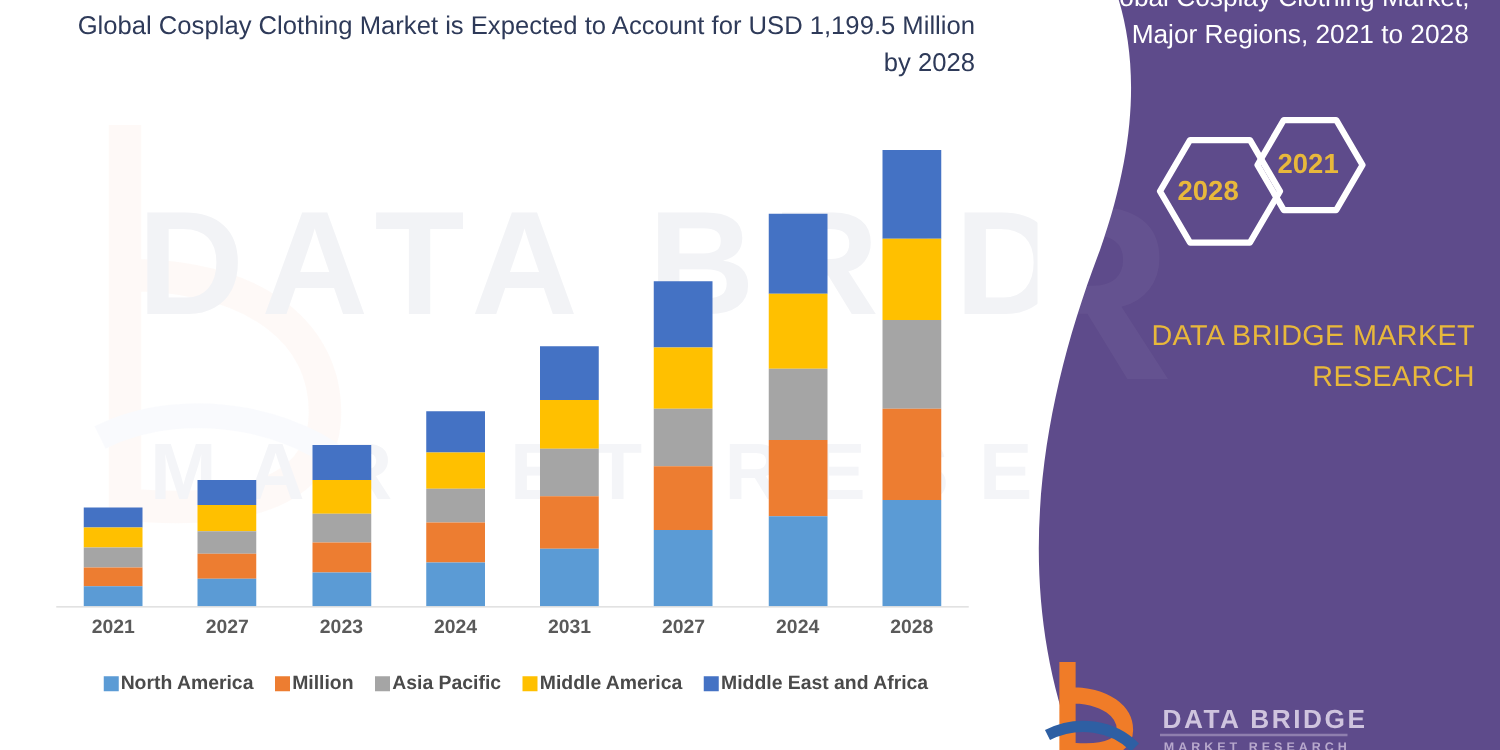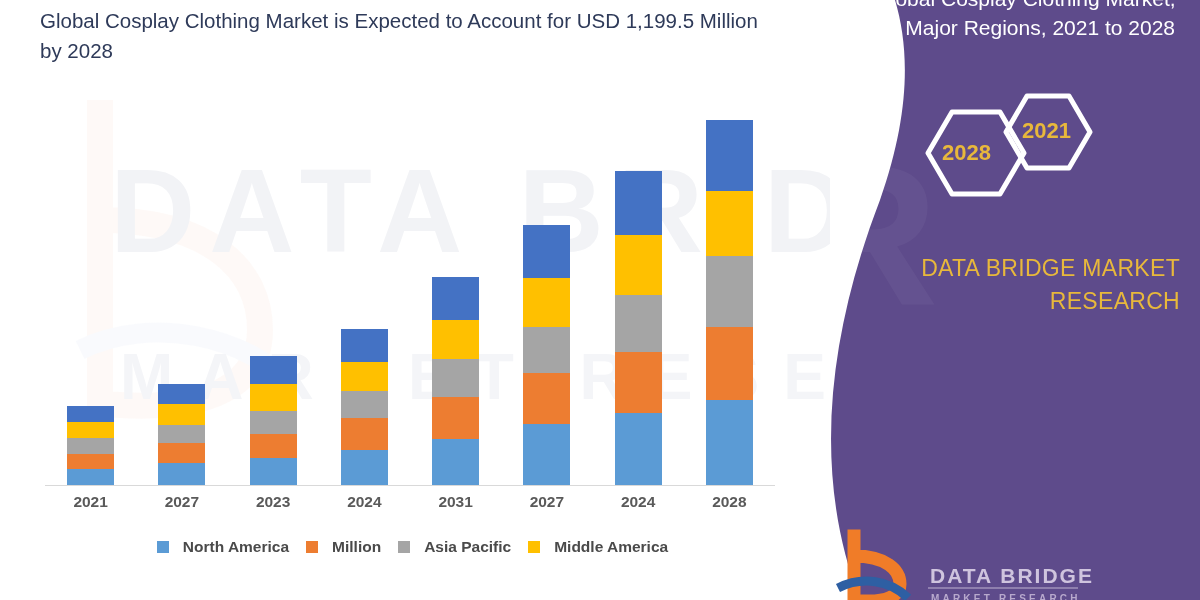--- a/index.html
+++ b/index.html
@@ -18,37 +18,37 @@
   .wm-logo{position:absolute;left:60px;top:100px;width:240px;height:330px;opacity:.10;pointer-events:none;}
   .wm-text{position:absolute;left:110px;top:150px;width:760px;
     font-size:118px;font-weight:bold;letter-spacing:14px;color:#f2f3f6;
     white-space:nowrap;pointer-events:none;line-height:1.05;}
   .wm-text2{position:absolute;left:120px;top:340px;width:760px;
     font-size:64px;font-weight:bold;letter-spacing:24px;color:#f4f5f8;
     white-space:nowrap;pointer-events:none;}
 
   .chart-title{
     position:absolute;left:40px;top:6px;width:740px;
-    text-align:left;font-size:20.5px;line-height:1.45;
+    text-align:right;font-size:20.5px;line-height:1.45;
     color:#2e3a59;font-weight:400;
   }
   .axis-line{position:absolute;left:45px;top:485px;width:730px;height:1px;background:#d9d9d9;}
 
   .bars{position:absolute;left:45px;top:120px;width:730px;height:365px;
         display:flex;align-items:flex-end;justify-content:space-around;}
   .bar-col{width:90px;display:flex;flex-direction:column;align-items:center;justify-content:flex-end;height:100%;}
   .bar{width:47px;display:flex;flex-direction:column;justify-content:flex-end;}
   .seg{width:100%;}
 
   .xlabels{position:absolute;left:45px;top:493px;width:730px;display:flex;justify-content:space-around;}
   .xlabel{width:90px;text-align:center;font-size:15.5px;color:#5a5a5a;font-weight:600;}
 
   .legend{position:absolute;left:45px;top:538px;width:735px;
     display:flex;justify-content:center;align-items:center;gap:17px;}
-  .legend-item{display:flex;align-items:center;gap:14px;}
+  .legend-item{display:flex;align-items:center;gap:2px;}
   .legend-swatch{width:12px;height:12px;display:inline-block;}
   .legend-label{font-size:15.5px;color:#4a4a4a;font-weight:700;}
 
   
   .brand-panel{position:absolute;right:0;top:0;width:400px;height:600px;overflow:hidden;}
   .brand-shape{position:absolute;inset:0;}
   .brand-content{position:absolute;inset:0;}
 
   .brand-title{position:absolute;left:60px;top:-16px;width:330px;text-align:center;
     color:#ffffff;font-size:21px;line-height:1.4;}
@@ -181,20 +181,24 @@
           <span class="legend-label">Million</span>
         </div>
         <div class="legend-item">
           <span class="legend-swatch" style="background: rgb(165, 165, 165);"></span>
           <span class="legend-label">Asia Pacific</span>
         </div>
         <div class="legend-item">
           <span class="legend-swatch" style="background: rgb(255, 192, 0);"></span>
           <span class="legend-label">Middle America</span>
         </div>
+        <div class="legend-item">
+          <span class="legend-swatch" style="background: rgb(68, 114, 196);"></span>
+          <span class="legend-label">Middle East and Africa</span>
+        </div>
       </div>
   </div>
 
   <div class="brand-panel">
     <svg class="brand-shape" viewBox="0 0 400 600" preserveAspectRatio="none">
       <path id="brandbg" d="M400 0 L400 600 L60 600 C 10 470 30 330 80 200 C 110 115 110 50 95 0 Z" fill="#5E4B8B"></path>
     </svg>
 
     <div class="brand-content">
       <div class="brand-wm">R</div>

